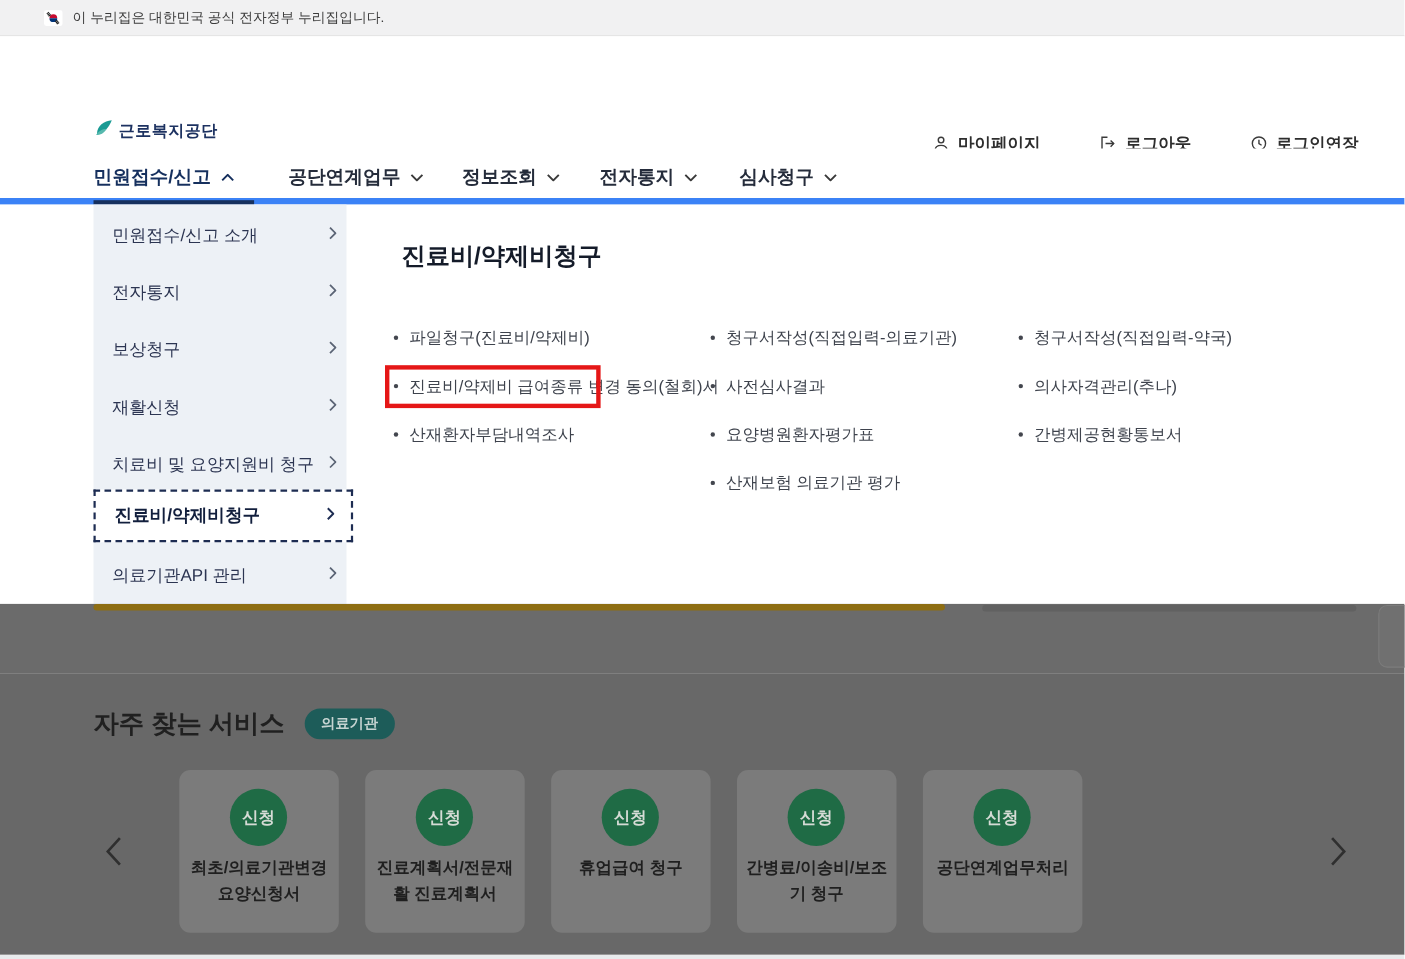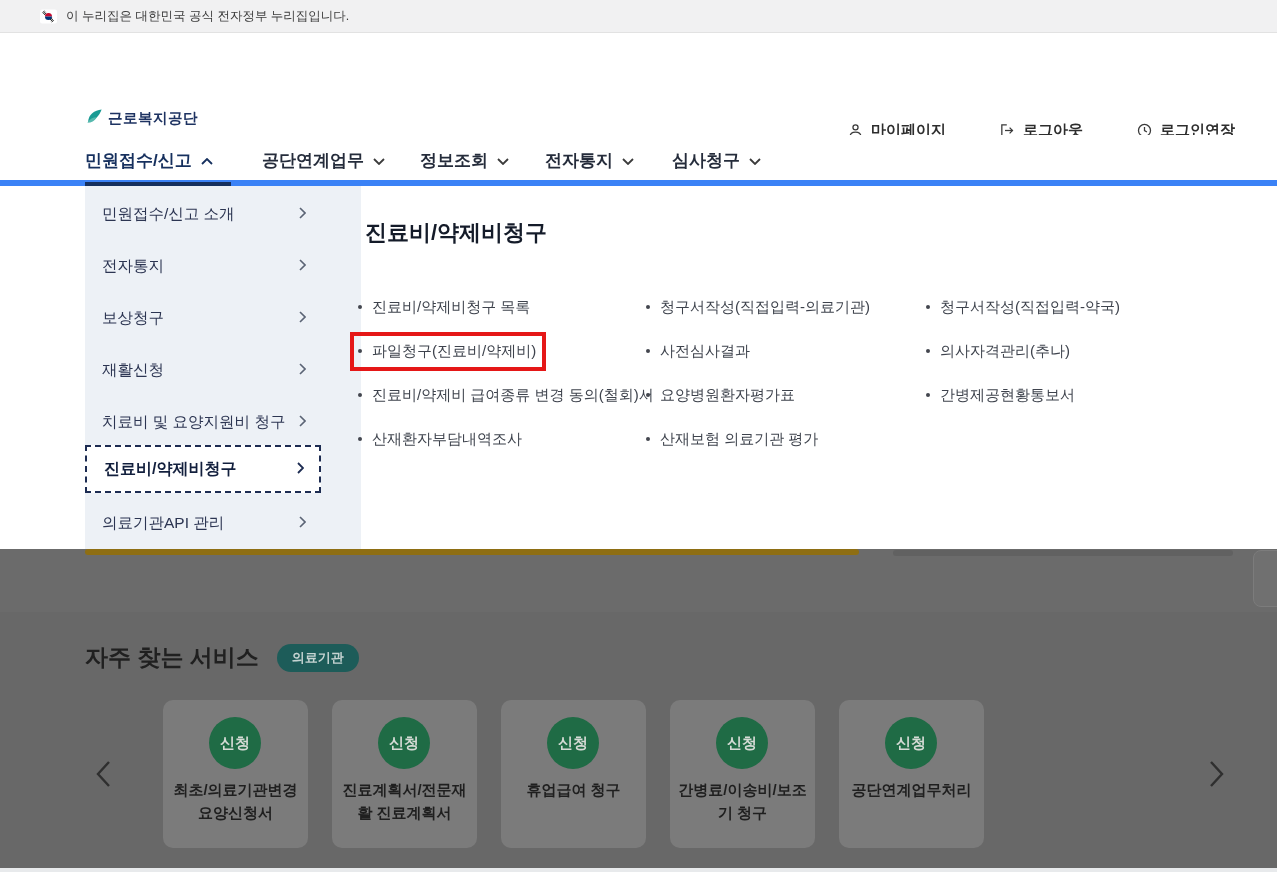--- a/index.html
+++ b/index.html
@@ -32,21 +32,21 @@
     border-bottom:6px solid #3b82f6; }
   .nav-item { position:absolute; top:0; height:50px; display:flex; align-items:center; gap:9px;
     font-size:17px; font-weight:700; color:#252c3b; background:none; border:none; cursor:pointer;
     white-space:nowrap; font-family:inherit; }
   .nav-item.active { color:#16305e; }
   .n1{ left:85px; } .n2{ left:262px; } .n3{ left:420px; } .n4{ left:545px; } .n5{ left:672px; }
   .nav-underline { position:absolute; left:85px; top:47px; width:146px; height:4px; background:#16305e; }
 
   
   .megamenu { position:absolute; top:186px; left:0; width:1277px; height:363px; background:#fff; }
-  .side { position:absolute; left:85px; top:0; width:276px; height:363px; background:#edf1f6; }
+  .side { position:absolute; left:85px; top:0; width:230px; height:363px; background:#edf1f6; }
   .side-item { position:absolute; left:0; width:236px; height:36px;
     display:flex; align-items:center; justify-content:space-between;
     padding:0 15px 0 17px; font-size:15.5px; color:#2c3552; background:none; border:none;
     cursor:pointer; white-space:nowrap; font-family:inherit; text-align:left; }
   .s1{ top:10px; } .s2{ top:62px; } .s3{ top:114px; } .s4{ top:166px; } .s5{ top:218px; }
   .s7{ top:319px; }
   .side-item.active { top:259px; height:48px; background:#fff;
     border:2px dashed #1d2c52; font-weight:700; font-size:16px; color:#121f3d; }
   .side-item svg { flex:none; }
 
@@ -244,24 +244,20 @@
               <path d="M1 1l5 5-5 5"></path>
             </svg></span>
       </button>
     </div>
 
     <div class="mm-title">진료비/약제비청구</div>
 
     <div class="mm-col c1">
       <button class="mm-link">
         <span class="bullet"></span>
-        <span>진료비/약제비청구 목록</span>
-      </button>
-      <button class="mm-link">
-        <span class="bullet"></span>
         <span>파일청구(진료비/약제비)</span>
       </button>
       <button class="mm-link">
         <span class="bullet"></span>
         <span>진료비/약제비 급여종류 변경 동의(철회)서</span>
       </button>
       <button class="mm-link">
         <span class="bullet"></span>
         <span>산재환자부담내역조사</span>
       </button>

